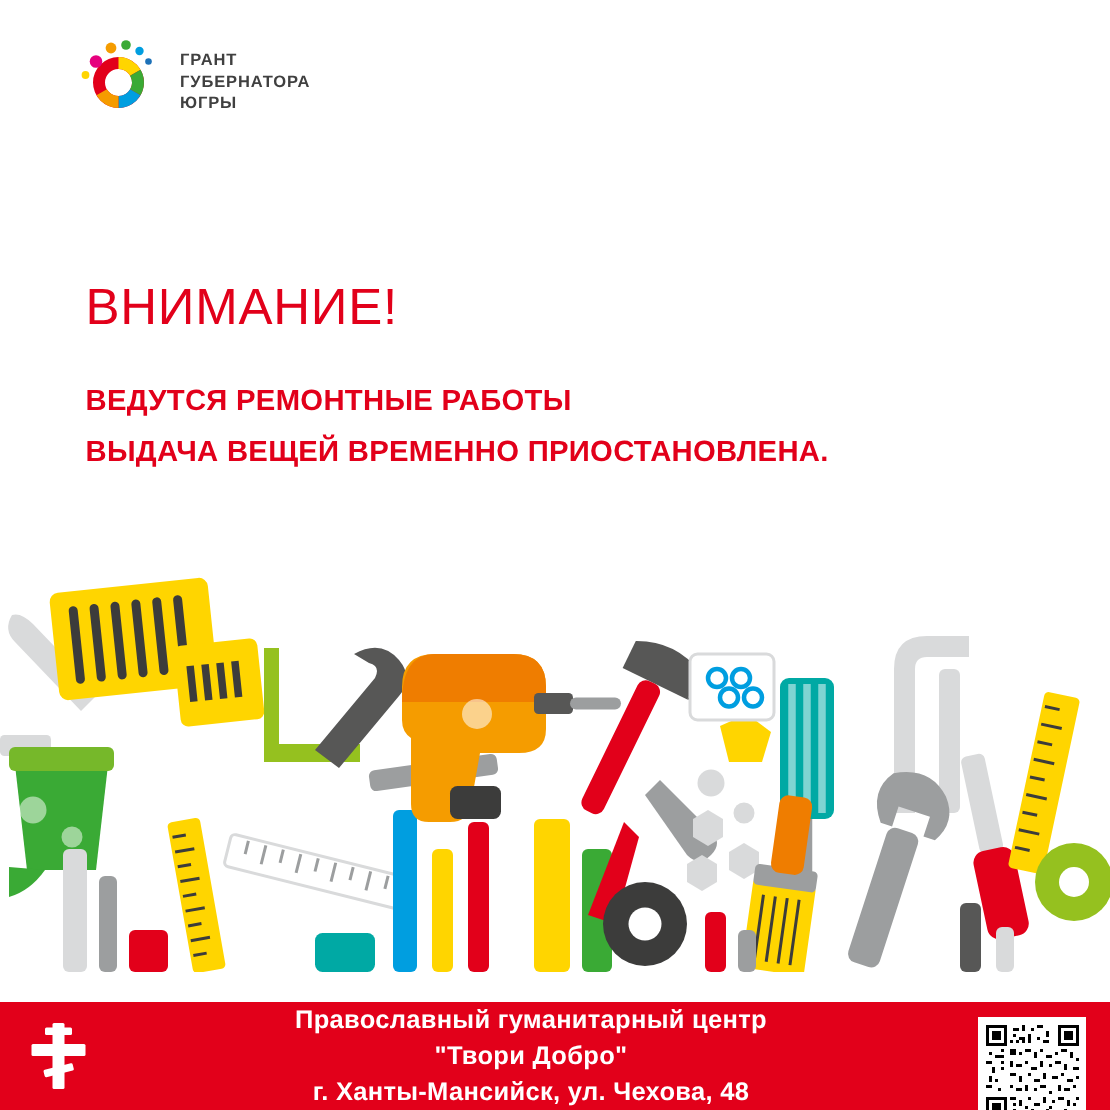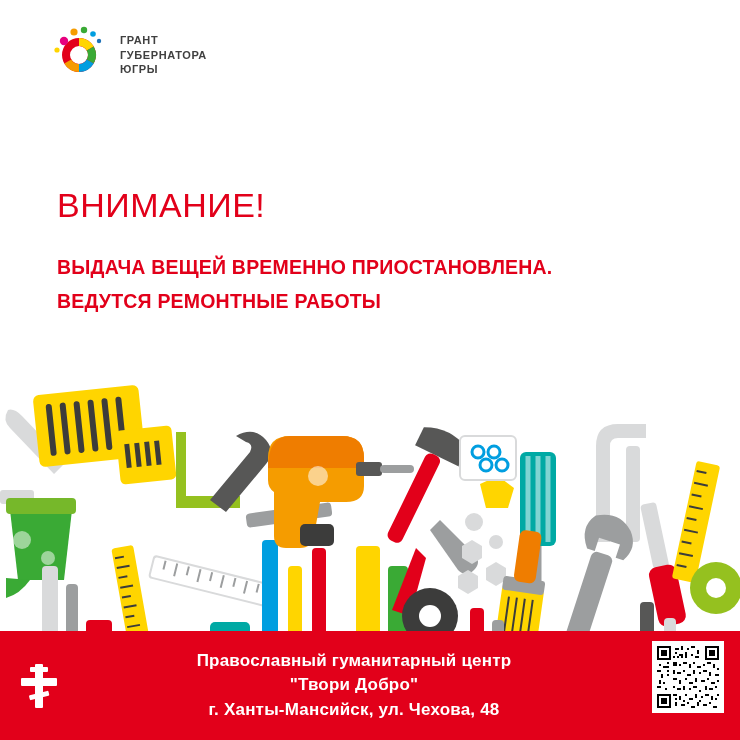--- a/index.html
+++ b/index.html
@@ -71,21 +71,21 @@
     height: 278px;
     overflow: hidden;
   }
 
   
   .footer {
     position: absolute;
     left: 0;
     bottom: 0;
     width: 740px;
-    height: 109px;
+    height: 72px;
     background: #e2001a;
     display: flex;
     align-items: center;
   }
   .footer-cross {
     width: 78px;
     display: flex;
     align-items: center;
     justify-content: center;
   }
@@ -138,22 +138,22 @@
     <div class="logo-text">
       <div>Грант</div>
       <div>Губернатора</div>
       <div>Югры</div>
     </div>
   </div>
 
   <div class="attention">ВНИМАНИЕ!</div>
 
   <div class="notice">
+    <div>ВЕДУТСЯ РЕМОНТНЫЕ РАБОТЫ</div>
     <div>ВЫДАЧА ВЕЩЕЙ ВРЕМЕННО ПРИОСТАНОВЛЕНА.</div>
-    <div>ВЕДУТСЯ РЕМОНТНЫЕ РАБОТЫ</div>
   </div>
 
   <div class="tools">
     <svg width="740" height="278" viewBox="0 0 740 278">
 
       <path d="M8 40 q-6 10 2 18 l44 46 12 -12 -44 -46 q-8 -8 -14 -6 z" fill="#d9dadb"></path>
       <rect x="0" y="120" width="34" height="14" rx="3" fill="#d9dadb"></rect>
 
       <rect x="36" y="20" width="106" height="72" rx="6" fill="#ffd500" transform="rotate(-6 89 56)"></rect>
       <g transform="rotate(-6 89 56)" fill="#3c3c3b">

